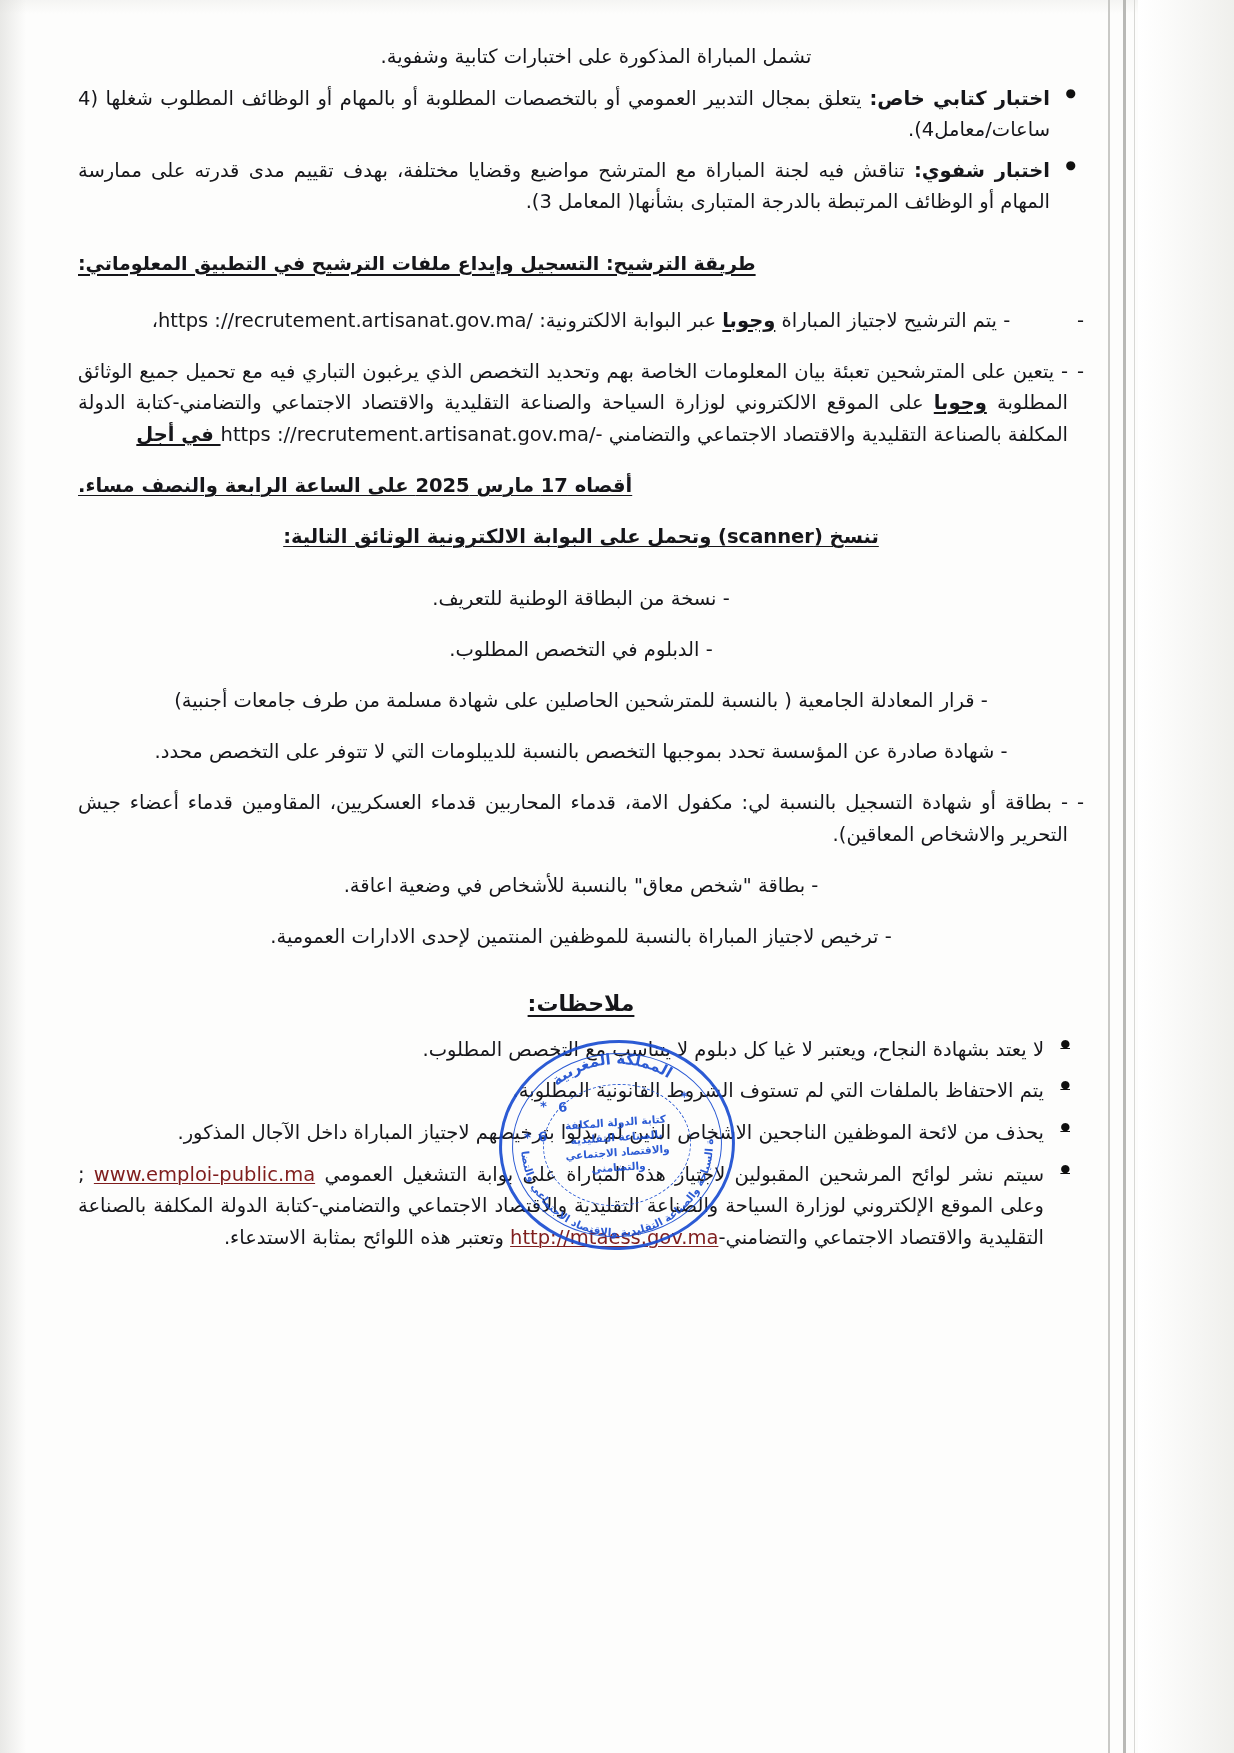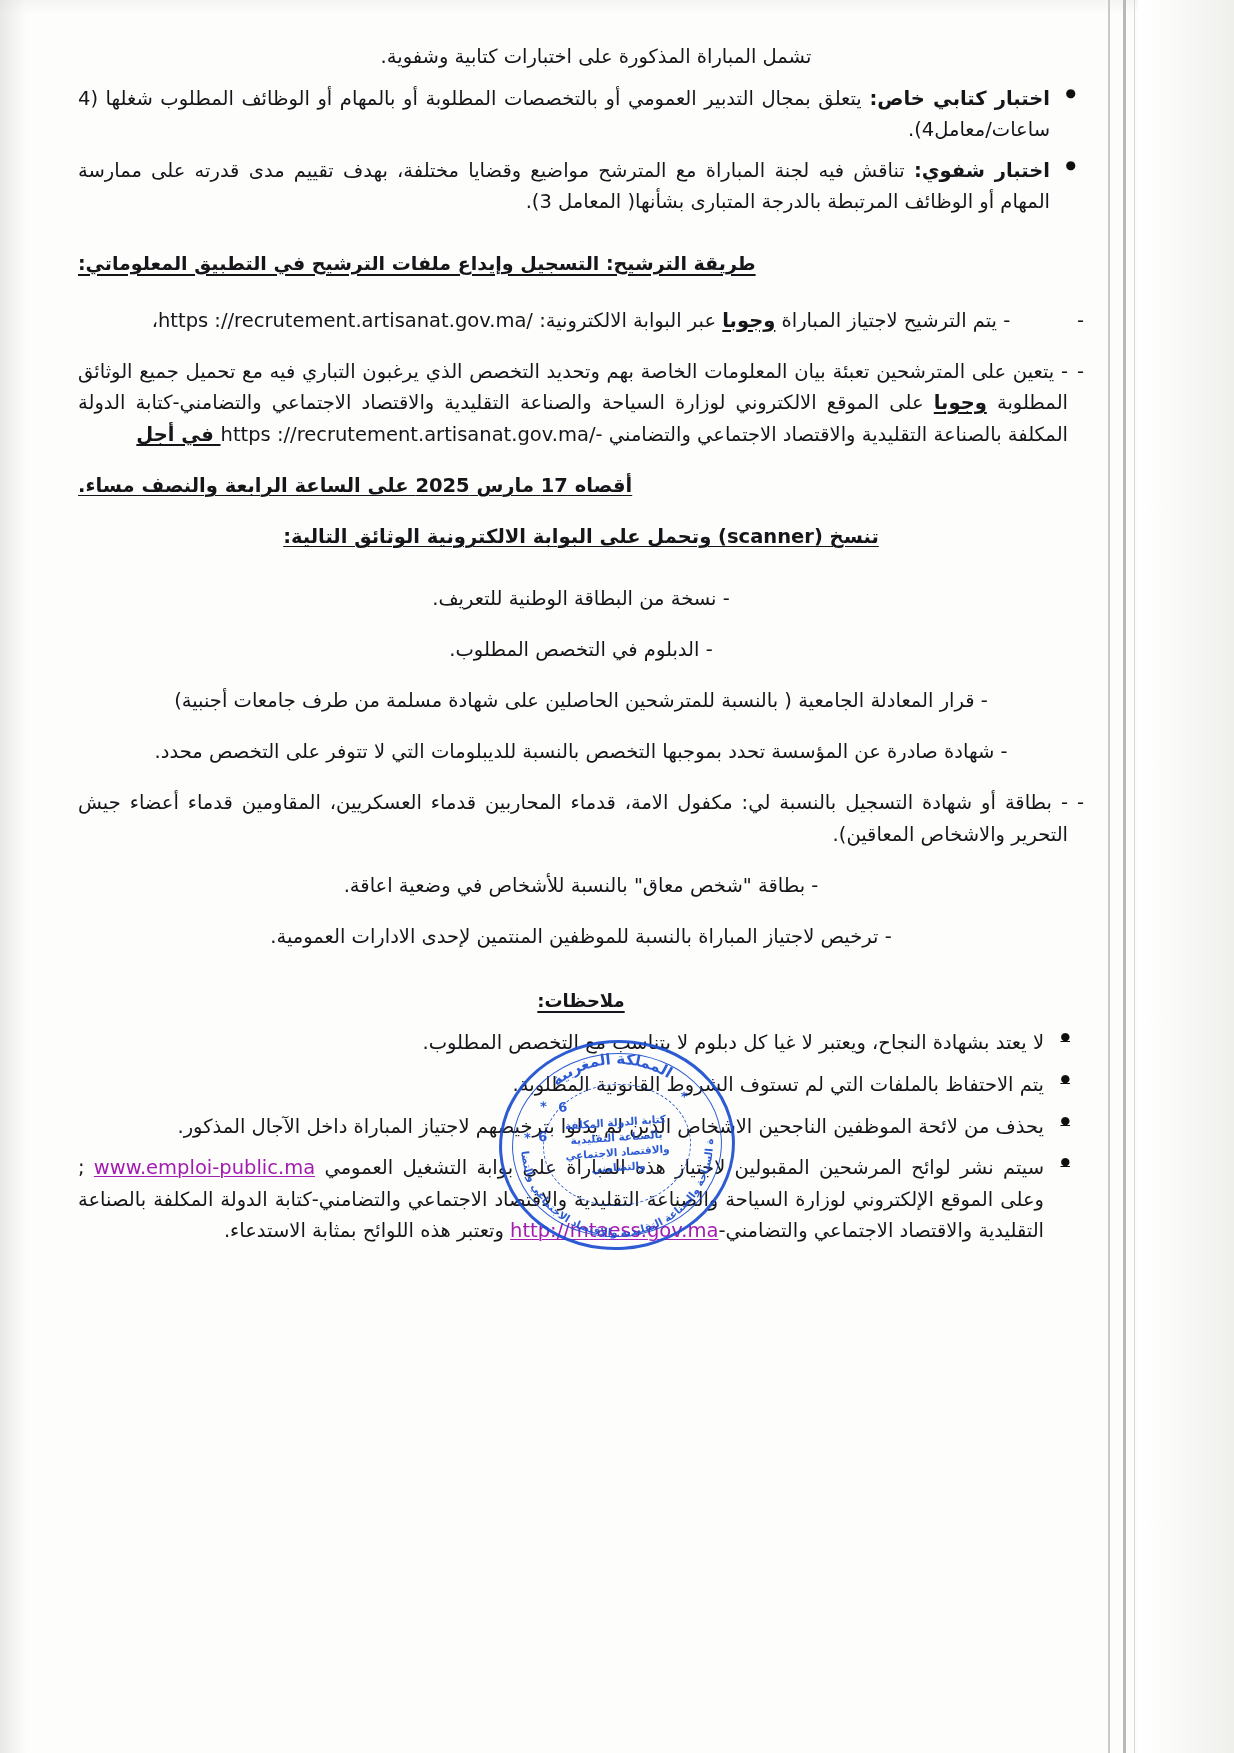--- a/index.html
+++ b/index.html
@@ -136,21 +136,21 @@
     font-weight: 700;
     margin-bottom: 4px;
   }
 
   .docs-list { margin-top: 30px; }
   .docs-list .dash-line { margin-bottom: 8px; }
 
   .notes-head {
     margin: 34px 0 12px 0;
     font-weight: 700;
-    font-size: 18px;
+    font-size: 22px;
     text-align: center;
     padding-right: 0;
   }
   .notes-head span {
     text-decoration: underline;
     text-underline-offset: 4px;
     text-decoration-thickness: 1.6px;
   }
 
   ul.notes {
@@ -169,21 +169,21 @@
     position: absolute;
     right: 14px;
     top: -2px;
     font-size: 11px;
     color: #0f0f0f;
     line-height: 2.1;
     text-decoration: underline;
   }
 
   a.link, .link {
-    color: #a21caf;
+    color: #7f1d1d;
     text-decoration: underline;
     text-underline-offset: 2px;
     text-decoration-thickness: 1.2px;
   }
 
   
   .stamp-wrap {
     position: absolute;
     top: 1040px;
     right: 0;

